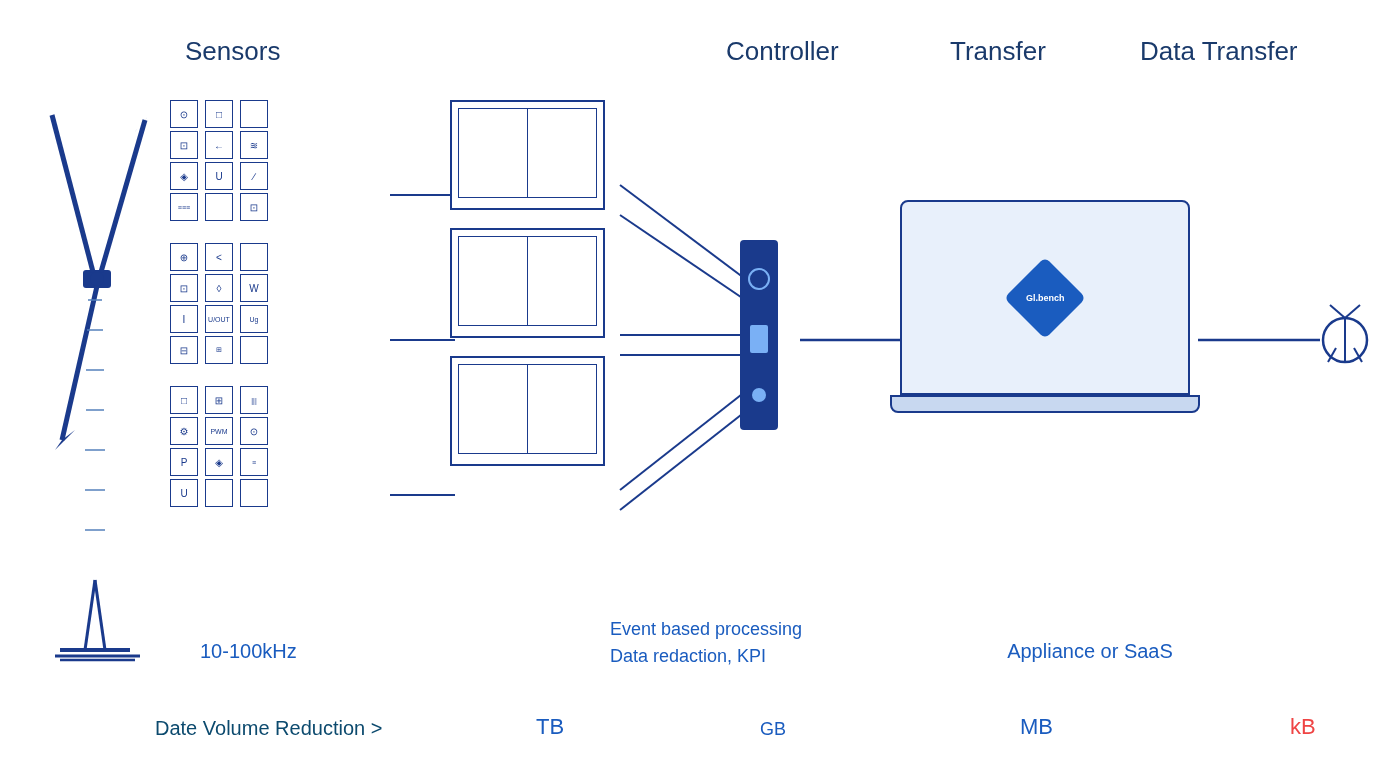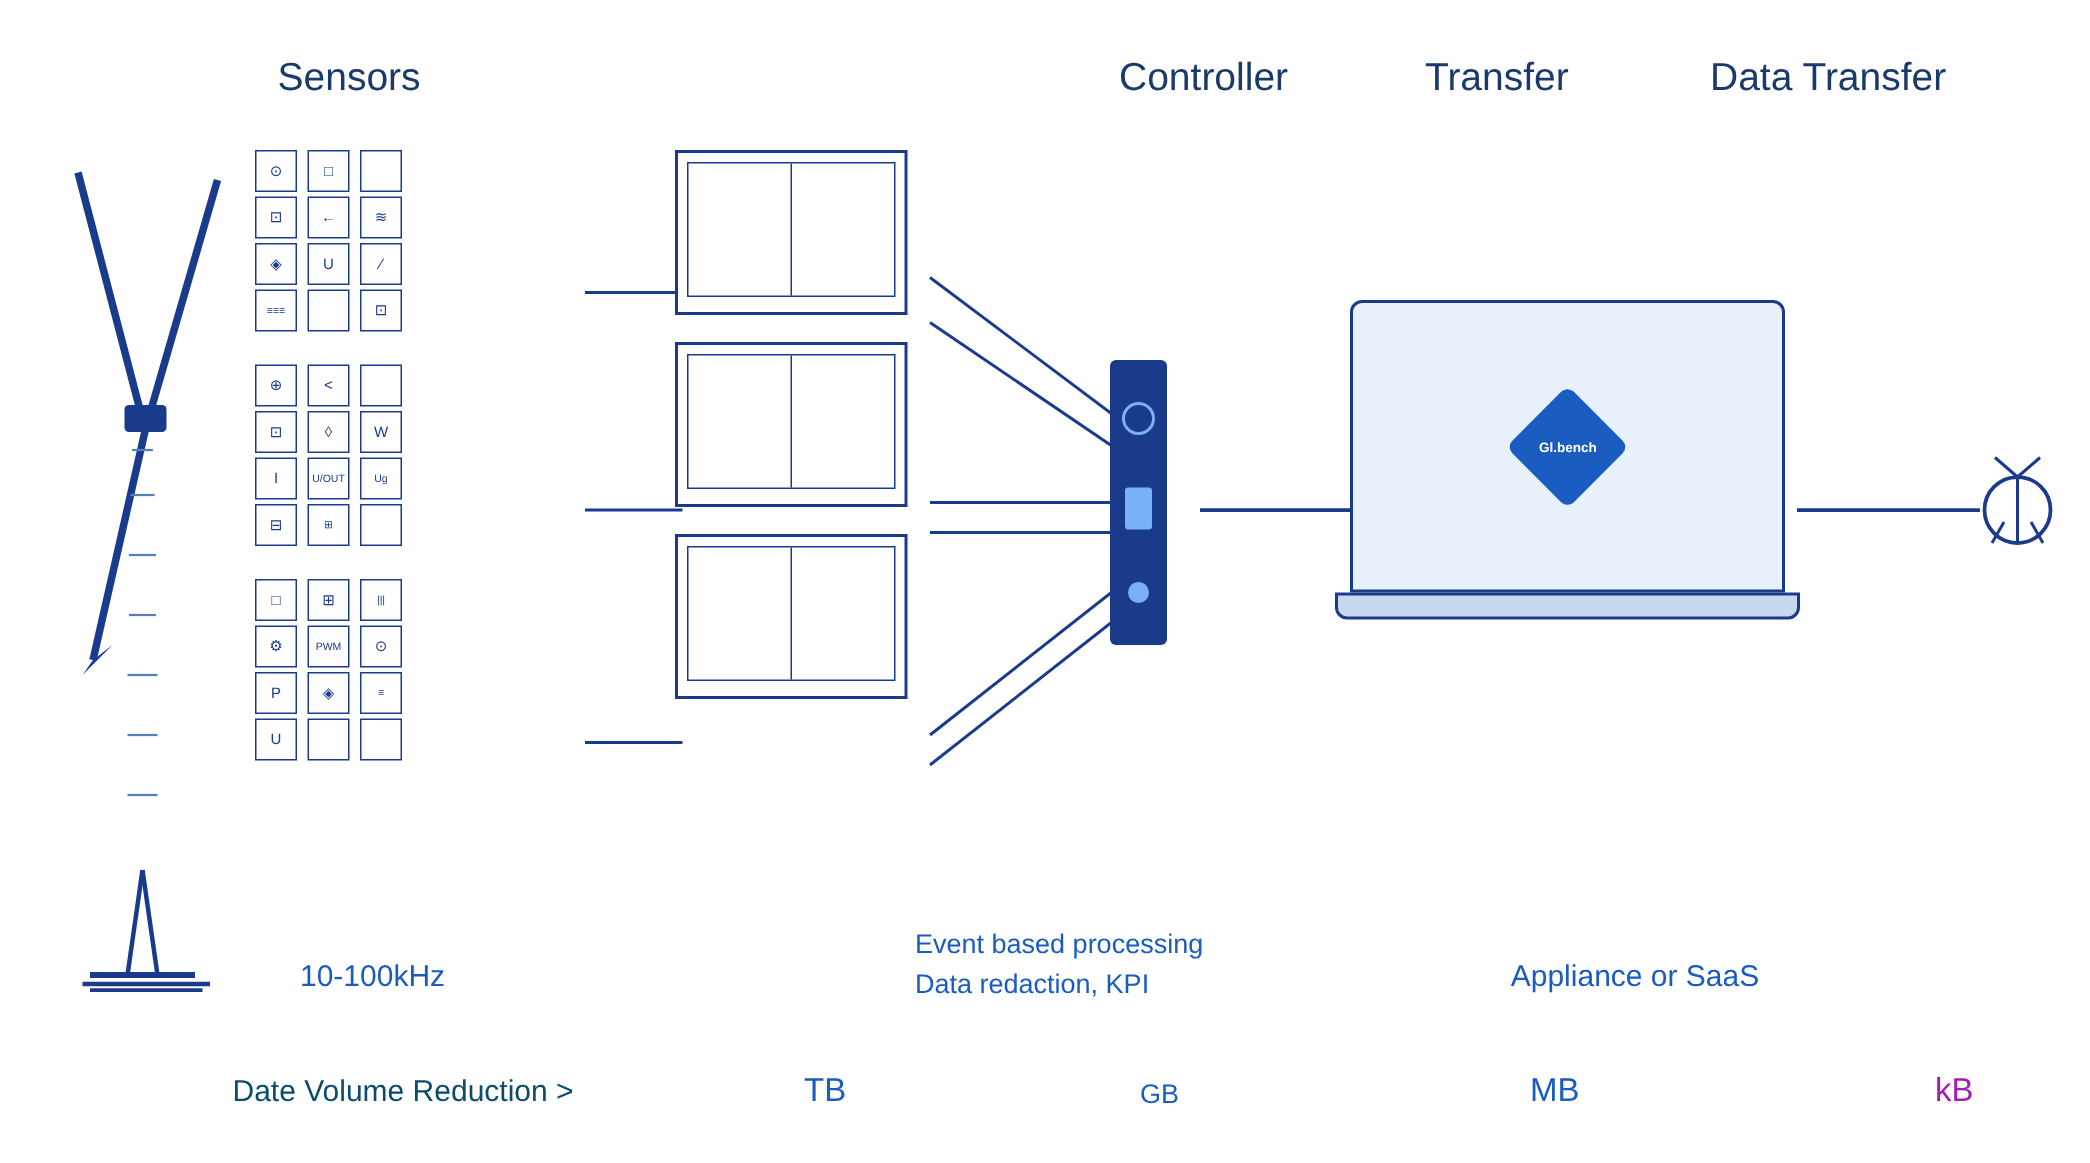--- a/index.html
+++ b/index.html
@@ -278,21 +278,21 @@
     <circle cx="1345" cy="340" r="22" fill="none" stroke="#1a3a8c" stroke-width="2.5"></circle>
 
     <line x1="1345" y1="318" x2="1330" y2="305" stroke="#1a3a8c" stroke-width="2"></line>
     <line x1="1345" y1="318" x2="1360" y2="305" stroke="#1a3a8c" stroke-width="2"></line>
     <line x1="1336" y1="348" x2="1328" y2="362" stroke="#1a3a8c" stroke-width="2"></line>
     <line x1="1354" y1="348" x2="1362" y2="362" stroke="#1a3a8c" stroke-width="2"></line>
     <line x1="1345" y1="318" x2="1345" y2="362" stroke="#1a3a8c" stroke-width="2"></line>
   </svg>
 
   <div class="col-header" style="left: 185px;">Sensors</div>
-  <div class="col-header" style="left: 746px;">Controller</div>
+  <div class="col-header" style="left: 726px;">Controller</div>
   <div class="col-header" style="left: 950px;">Transfer</div>
   <div class="col-header" style="left: 1140px;">Data Transfer</div>
 
   <div class="sensors-area">
 
     <div class="sensor-group">
       <div style="display:grid; grid-template-columns: repeat(3, 32px); gap:3px;">
         <div class="s-icon">⊙</div>
         <div class="s-icon">□</div>
         <div class="s-icon"></div>
@@ -400,15 +400,15 @@
   <div style="position:absolute; bottom:112px; left:980px; color:#1a5cbf; font-size:20px; text-align:center; width:220px;">Appliance or SaaS</div>
 
   <div style="position:absolute; bottom:35px; left:155px; color:#0c4a6e; font-size:20px; font-weight:400;">Date Volume Reduction &gt;</div>
 
   <div style="position:absolute; bottom:35px; left:536px; color:#1a5cbf; font-size:22px; font-weight:500;">TB</div>
 
   <div style="position:absolute; bottom:35px; left:760px; color:#1a5cbf; font-size:18px; font-weight:500;">GB</div>
 
   <div style="position:absolute; bottom:35px; left:1020px; color:#1a5cbf; font-size:22px; font-weight:500;">MB</div>
 
-  <div style="position:absolute; bottom:35px; left:1290px; color:#a21caf; font-size:22px; font-weight:500;">kB</div>
+  <div style="position:absolute; bottom:35px; left:1290px; color:#ef4444; font-size:22px; font-weight:500;">kB</div>
 
 </div>
 
 </body></html>

